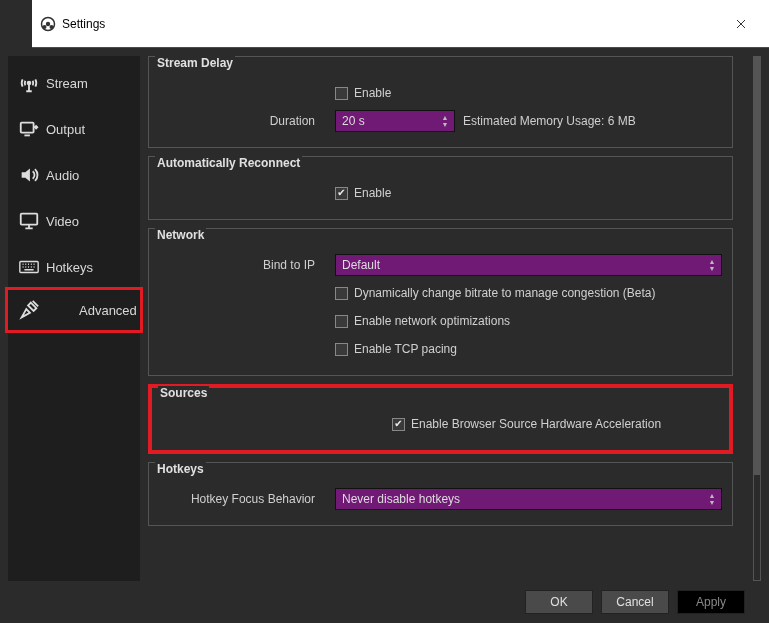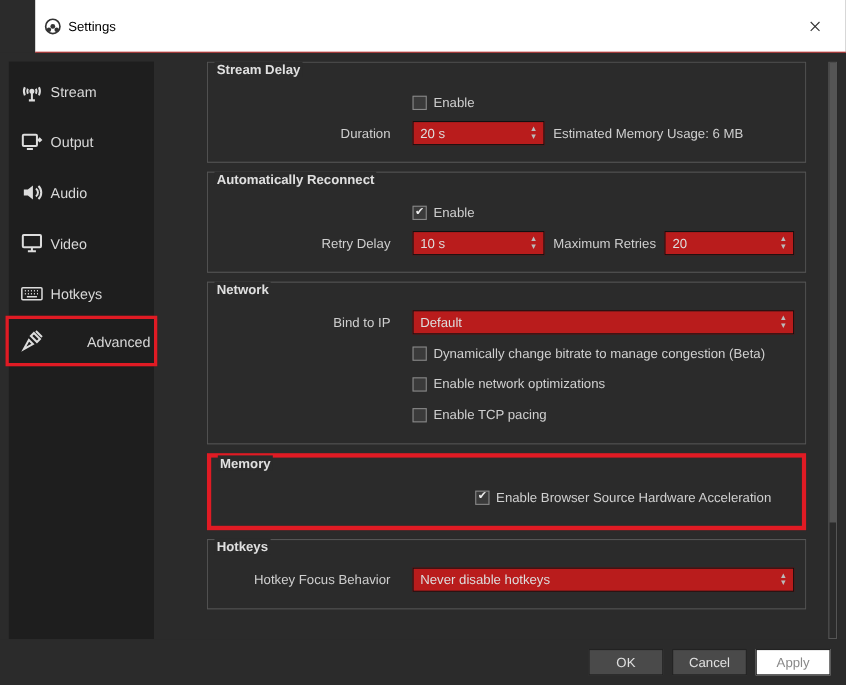--- a/index.html
+++ b/index.html
@@ -73,21 +73,20 @@
     margin: -3px;
     position: relative;
     z-index: 5;
     gap: 39px;
   }
   .content {
     flex: 1;
     display: flex;
     gap: 20px;
     overflow: hidden;
-    margin-left: 40px;
   }
   .panels {
     flex: 1;
     display: flex;
     flex-direction: column;
     gap: 8px;
     overflow: hidden;
   }
   .group {
     border: 1px solid #555;
@@ -131,21 +130,21 @@
     background: #3a3a3a;
     display: inline-flex;
     align-items: center; justify-content: center;
     font-size: 10px;
     line-height: 1;
     color: #fff;
   }
   .chk.checked::before { content: "✔"; font-size: 10px; color: #eee; }
   .chk-lbl { display: inline-flex; align-items: center; gap: 6px; cursor: pointer; }
   .spin, .select {
-    background: #b91c1c;
+    background: #701a75;
     border: 1px solid #111;
     height: 22px;
     display: inline-flex;
     align-items: center;
     padding: 0 6px;
     color: #ddd;
     font-size: 12px;
     position: relative;
   }
   .spin { width: 120px; }
@@ -170,36 +169,36 @@
     left: 0; right: 0;
     top: 0; height: 80%;
     background: #555;
   }
   .footer {
     height: 42px;
     display: flex;
     align-items: center;
     justify-content: flex-end;
     gap: 8px;
-    padding: 0 14px;
+    padding: 0 24px;
     background: #2b2b2b;
   }
   .btn {
     min-width: 68px;
     height: 24px;
     background: #4a4a4a;
     border: 1px solid #222;
     color: #e0e0e0;
     font-size: 12px;
     display: inline-flex;
     align-items: center;
     justify-content: center;
     cursor: pointer;
   }
-  .btn.disabled { color: #888; background: #ffffff; cursor: default; }
+  .btn.disabled { color: #888; background: #000000; cursor: default; }
   svg { display: block; }
   .group.highlight-sources {
     border: 4px solid #e01b24;
   }
 </style>
 </head>
 <body>
 
 <div class="titlebar">
   <span class="app-icon">
@@ -311,34 +310,20 @@
         <div class="group-body">
           <div class="row">
             <div class="lbl"></div>
             <div class="field">
               <label class="chk-lbl">
                 <span class="chk checked"></span>
                 <span>Enable</span>
               </label>
             </div>
           </div>
-          <div class="row">
-            <div class="lbl">Retry Delay</div>
-            <div class="field">
-              <div class="spin spin-sm">
-                <span>10 s</span>
-                <span class="arrows">▲<br>▼</span>
-              </div>
-              <span class="static-txt">Maximum Retries</span>
-              <div class="spin" style="flex:1">
-                <span>20</span>
-                <span class="arrows">▲<br>▼</span>
-              </div>
-            </div>
-          </div>
         </div>
       </div>
 
       <div class="group">
         <div class="group-title">Network</div>
         <div class="group-body">
           <div class="row">
             <div class="lbl">Bind to IP</div>
             <div class="field">
               <div class="select full">
@@ -371,21 +356,21 @@
               <label class="chk-lbl">
                 <span class="chk"></span>
                 <span>Enable TCP pacing</span>
               </label>
             </div>
           </div>
         </div>
       </div>
 
       <div class="group highlight-sources">
-        <div class="group-title" style="top:-2px">Memory</div>
+        <div class="group-title" style="top:-2px">Sources</div>
         <div class="group-body">
           <div class="row">
             <div class="lbl" style="width:230px"></div>
             <div class="field">
               <label class="chk-lbl">
                 <span class="chk checked"></span>
                 <span>Enable Browser Source Hardware Acceleration</span>
               </label>
             </div>
           </div>

